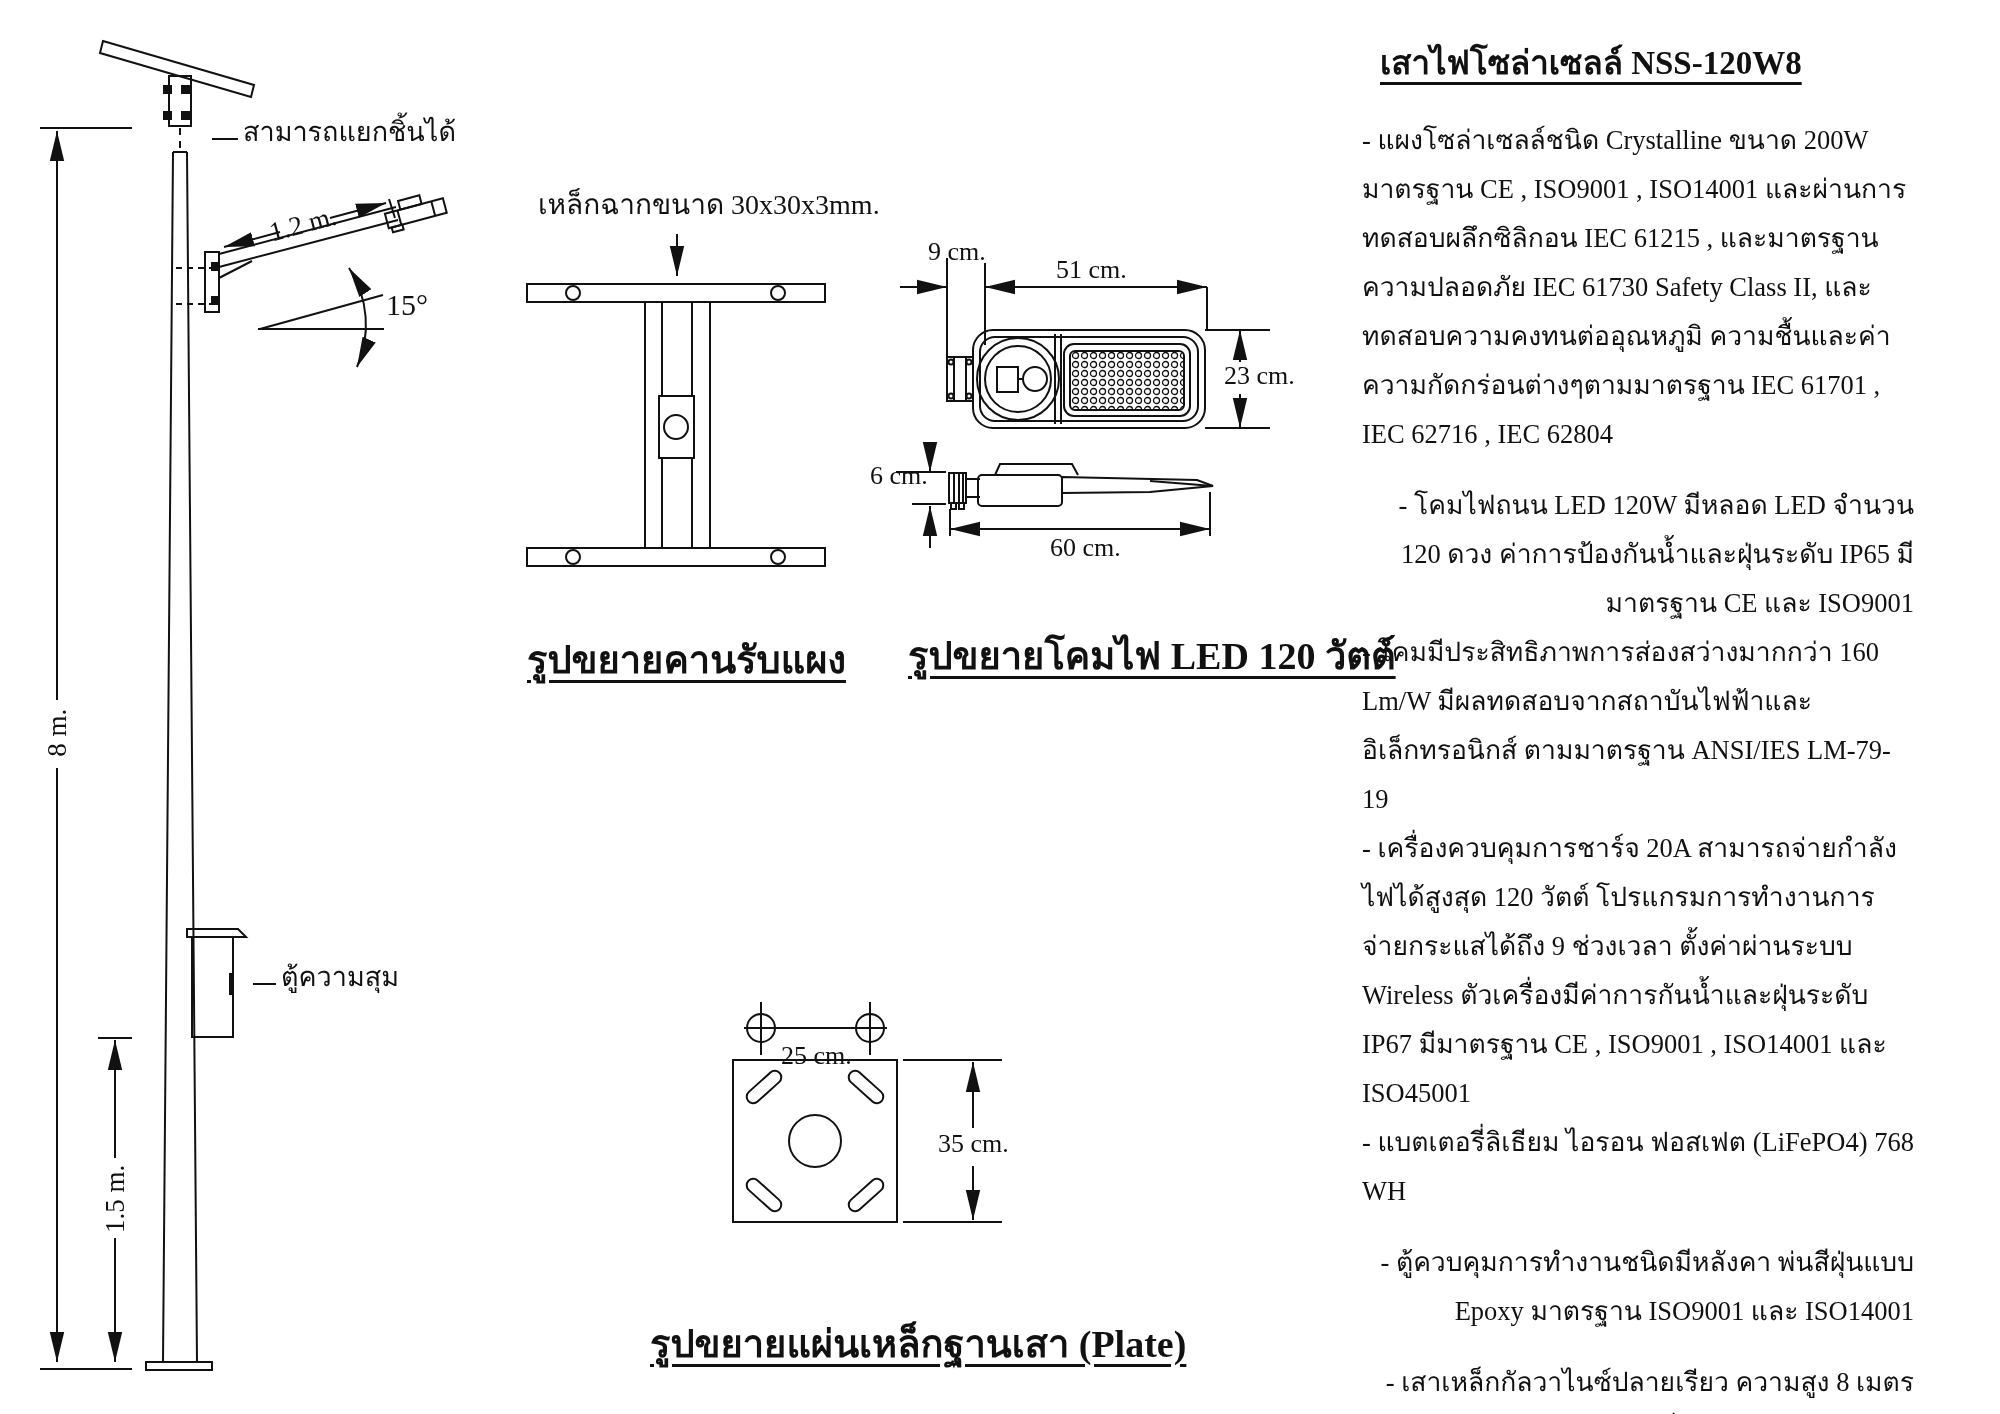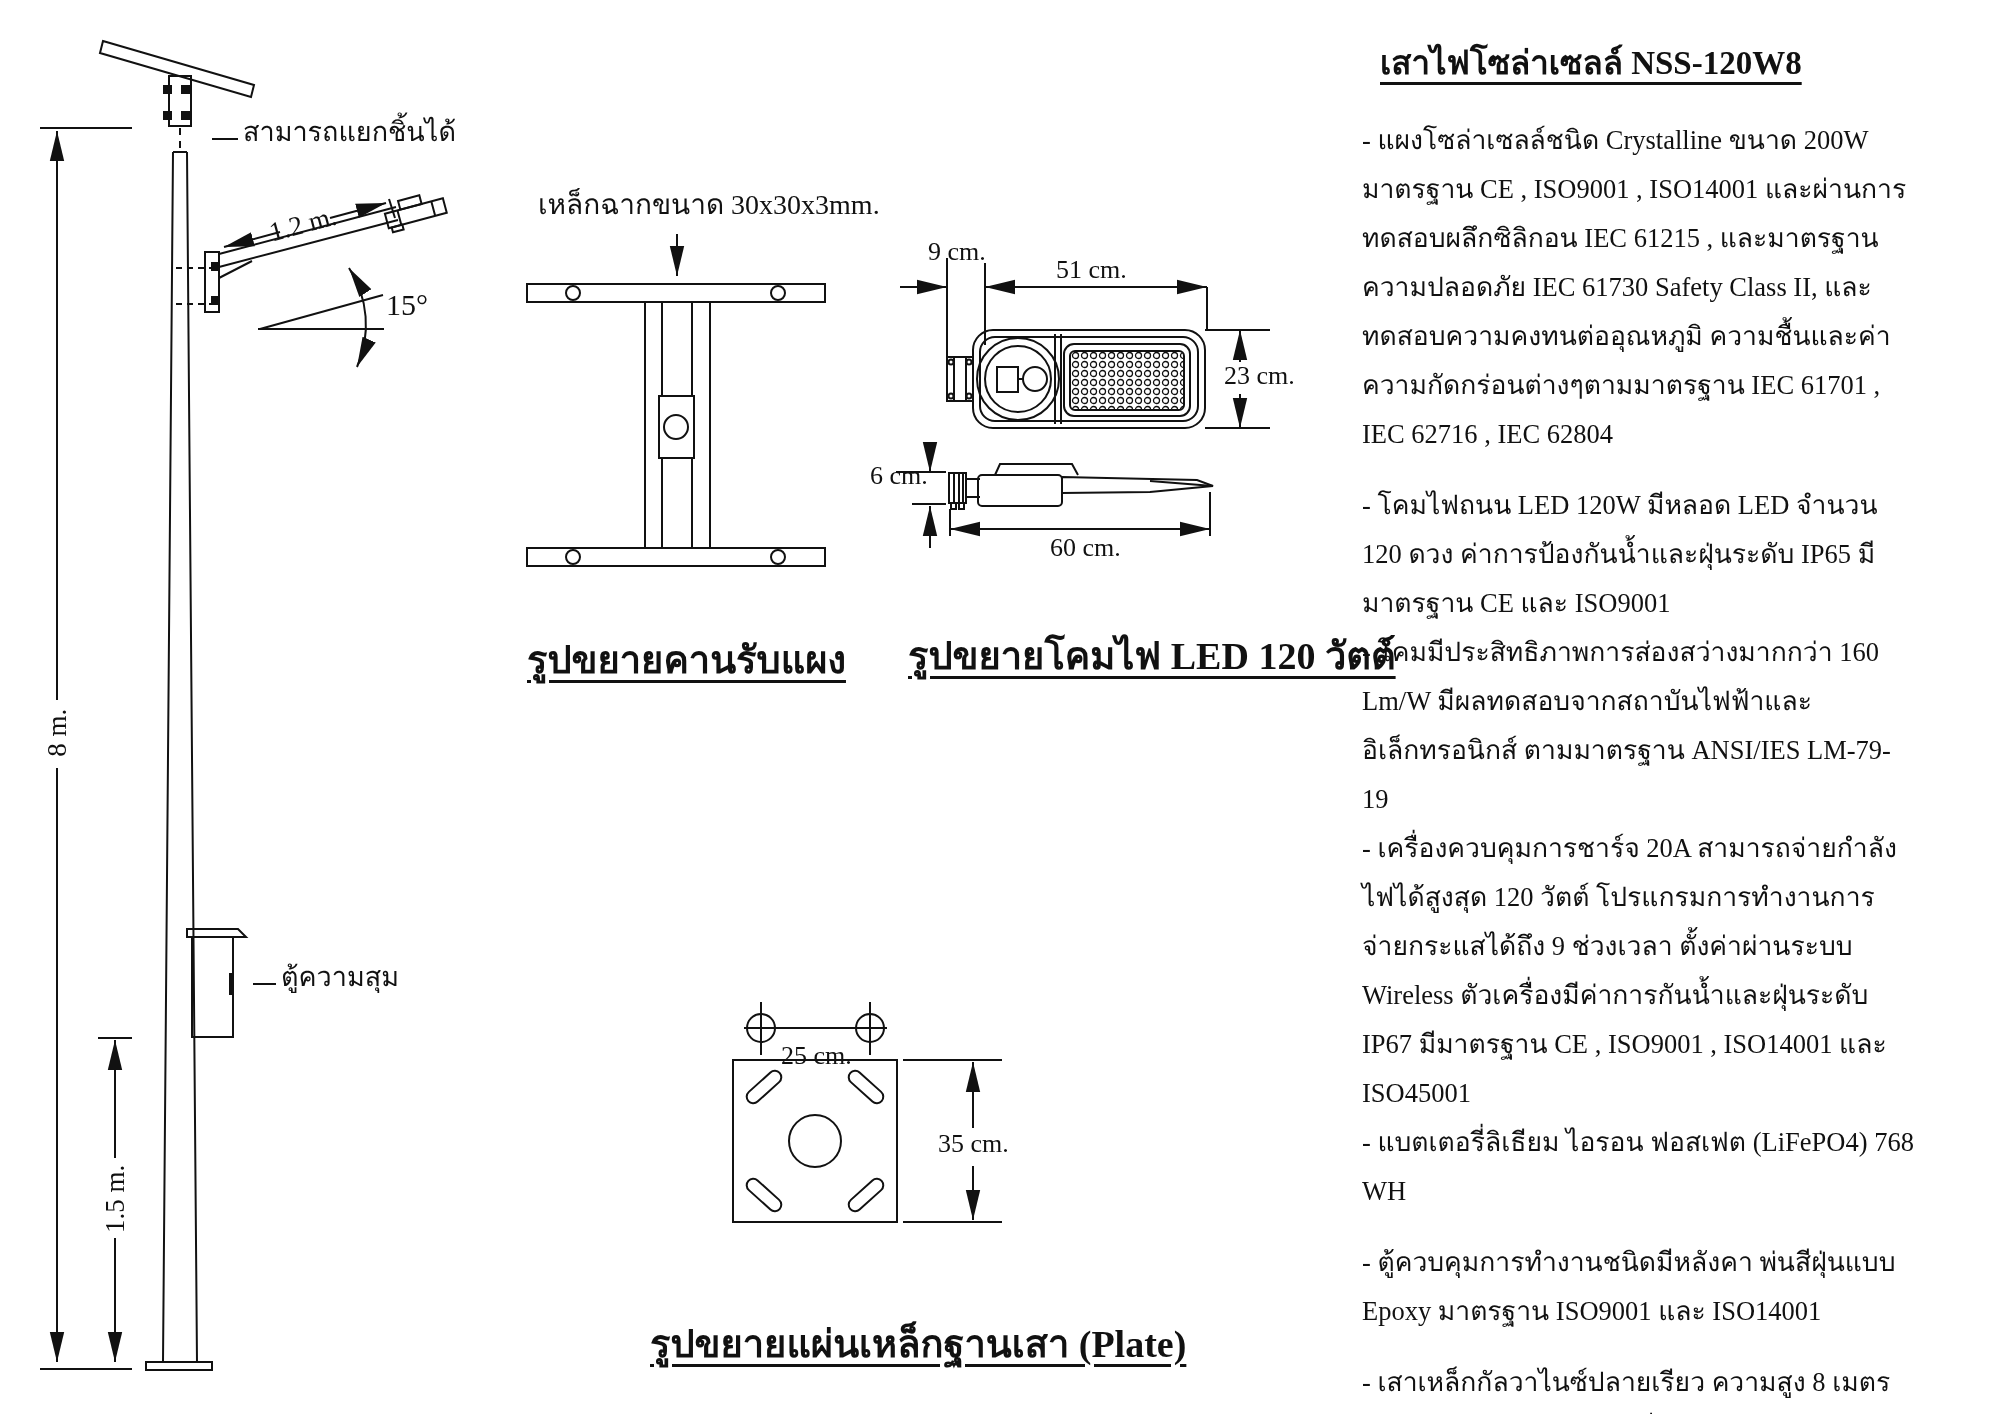--- a/index.html
+++ b/index.html
@@ -8,21 +8,21 @@
   svg.art{position:absolute;left:0;top:0;}
   .lbl{position:absolute;white-space:nowrap;font-size:27px;line-height:1.1;color:#111;}
   .lbl.small{font-size:26px;}
   .rot90{transform:rotate(-90deg);transform-origin:center center;text-align:center;}
   .rot15{transform:rotate(-15deg);transform-origin:center center;text-align:center;}
   .caption{font-size:38px;font-weight:bold;text-decoration:underline;text-underline-offset:7px;text-align:center;margin-top:42px;}
   .doc-title{position:absolute;left:1380px;top:36px;font-size:33px;font-weight:bold;
              text-decoration:underline;text-underline-offset:8px;white-space:nowrap;}
   .specs{position:absolute;left:1362px;top:116px;width:552px;font-size:26.5px;line-height:1.85;}
   .specs p{margin:0;}
-  .specs p.gap{margin-top:22px;}
+  .specs p.gap{margin-top:22px;text-align:right;}
 </style>
 </head>
 <body>
 
 <div class="canvas">
 
   <svg class="art" width="2000" height="1414" viewBox="0 0 2000 1414" fill="none" stroke="#111" stroke-width="2">
     <defs>
       <marker id="ah" viewBox="0 0 10 6" refX="10" refY="3" markerWidth="15" markerHeight="9" orient="auto-start-reverse">
         <path d="M0,0.6 L10,3 L0,5.4 Z" fill="#111" stroke="none"></path>

